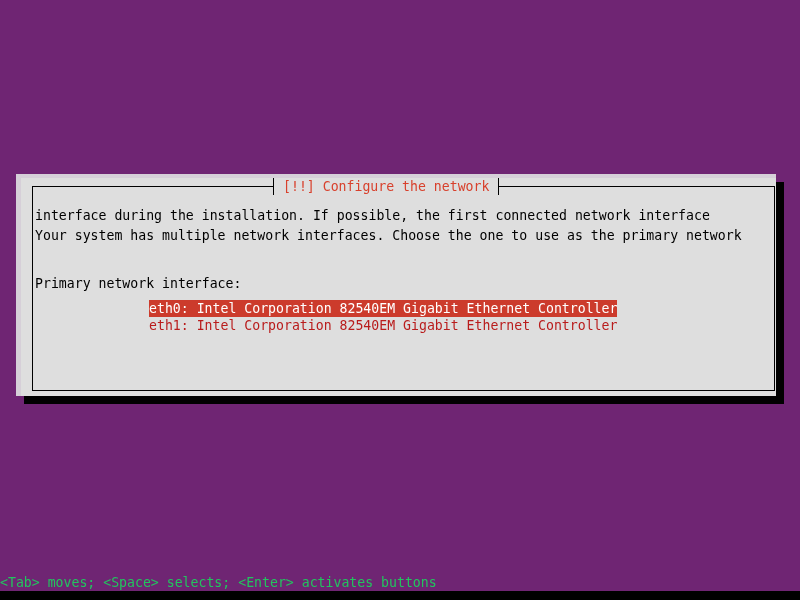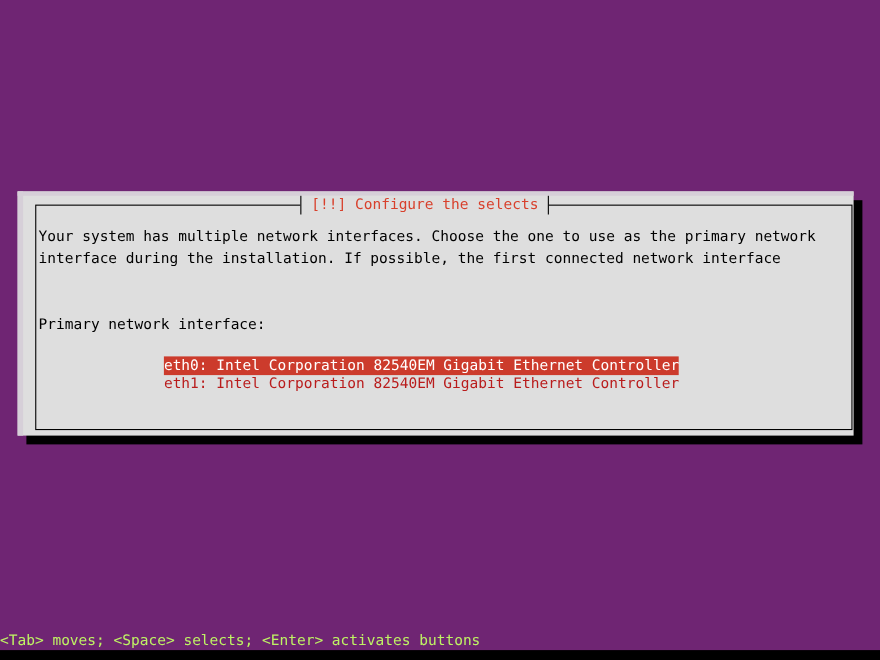--- a/index.html
+++ b/index.html
@@ -91,27 +91,27 @@
     right: 10px;
     color: #000000;
   }
   .para-line {
     white-space: pre;
     height: 20px;
     font-size: 13.2px;
   }
   #prompt-label {
     white-space: pre;
-    margin-top: 40px;
+    margin-top: 28px;
     height: 20px;
     font-size: 13.2px;
   }
 
   #choice-list {
-    margin-top: 16px;
+    margin-top: 4px;
     margin-left: 114px;
   }
   .choice-row {
     white-space: pre;
     height: 17px;
     line-height: 17px;
     display: inline-block;
     font-size: 13.2px;
   }
   .choice-wrap { height: 17px; }
@@ -136,21 +136,21 @@
   }
 
   
   #status-bar {
     position: absolute;
     left: 0;
     bottom: 9px;
     width: 800px;
     height: 17px;
     line-height: 17px;
-    color: #bef264;
+    color: #22c55e;
     white-space: pre;
     font-size: 13.2px;
   }
   #bottom-black {
     position: absolute;
     left: 0;
     bottom: 0;
     width: 800px;
     height: 9px;
     background: #000000;
@@ -164,28 +164,28 @@
   <div id="dialog-wrap">
 
     <div id="dialog-shadow"></div>
 
     <div id="dialog">
 
       <div id="dialog-frame"></div>
 
       <div id="title-bar">
         <span class="title-tick"></span>
-        <span id="title-text">[!!] Configure the selects</span>
+        <span id="title-text">[!!] Configure the network</span>
         <span class="title-tick"></span>
       </div>
 
       <div id="dialog-body">
 
+        <div class="para-line">interface during the installation. If possible, the first connected network interface</div>
         <div class="para-line">Your system has multiple network interfaces. Choose the one to use as the primary network</div>
-        <div class="para-line">interface during the installation. If possible, the first connected network interface</div>
 
         <div id="prompt-label">Primary network interface:</div>
 
         <div id="choice-list">
           <div class="choice-wrap">
             <span class="choice-row selected">eth0: Intel Corporation 82540EM Gigabit Ethernet Controller</span>
           </div>
           <div class="choice-wrap">
             <span class="choice-row normal">eth1: Intel Corporation 82540EM Gigabit Ethernet Controller</span>
           </div>

